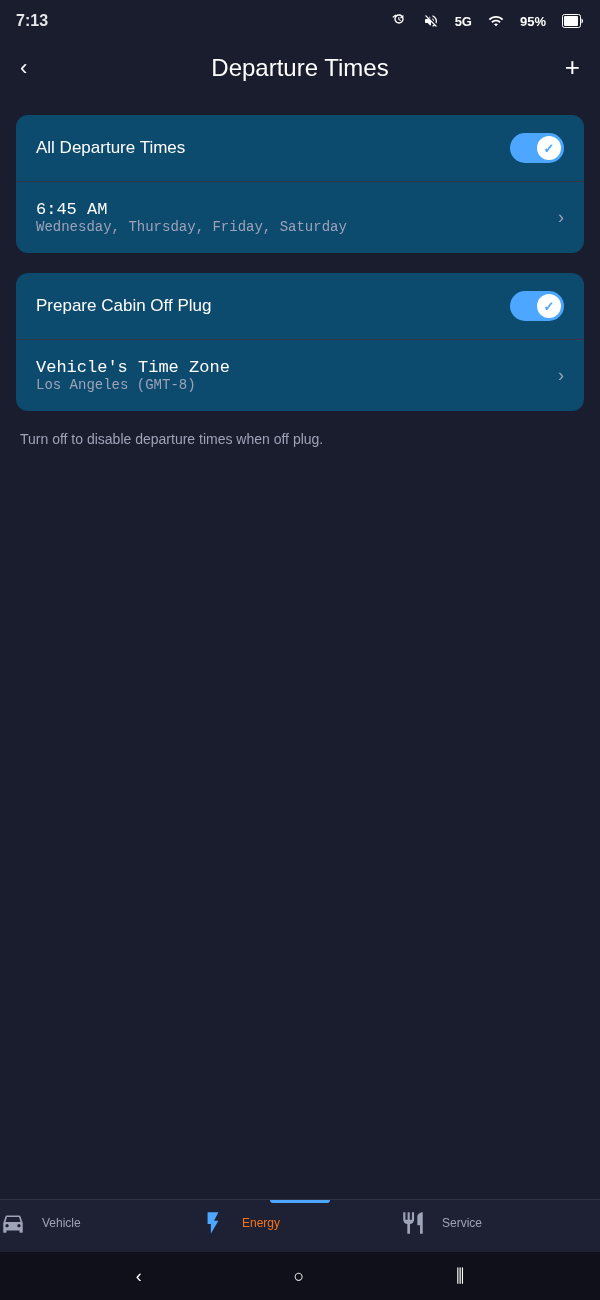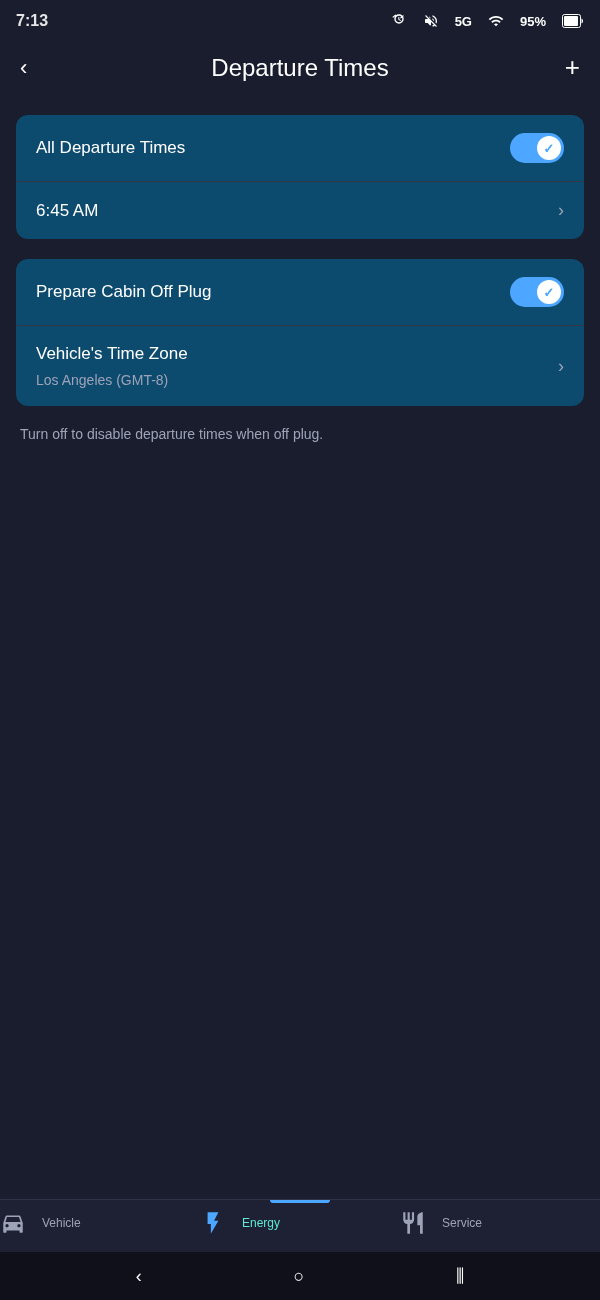--- a/index.html
+++ b/index.html
@@ -97,21 +97,22 @@
       border-bottom: 1px solid #333648;
     }
 
     .card-row:last-child {
       border-bottom: none;
     }
 
     .row-left {
       display: flex;
       flex-direction: column;
-      gap: 8px;
+      gap: 0;
+      font-family: Liberation Mono, monospace;
     }
 
     .row-title {
       font-size: 17px;
       font-weight: 500;
       color: #ffffff;
     }
 
     .row-subtitle {
       font-size: 14px;
@@ -205,21 +206,21 @@
     .nav-item.active .nav-icon {
       color: #4da6ff;
     }
 
     .nav-label {
       font-size: 12px;
       color: #9ea3b8;
     }
 
     .nav-item.active .nav-label {
-      color: #5eead4;
+      color: #f97316;
     }
 
     
     .android-nav {
       background-color: #0f1019;
       height: 48px;
       display: flex;
       justify-content: space-around;
       align-items: center;
       padding: 0 60px;
@@ -281,20 +282,21 @@
         <div class="toggle">
           <div class="toggle-knob">
             <span class="toggle-check">✓</span>
           </div>
         </div>
       </div>
     </div>
     <div class="card-row">
       <div class="row-left">
         <span class="row-title">6:45 AM</span>
+        <span class="row-subtitle">Wednesday, Thursday, Friday, Saturday</span>
       </div>
       <div class="row-right">
         <span class="chevron">›</span>
       </div>
     </div>
   </div>
 
   <div class="card">
     <div class="card-row">
       <span class="row-title">Prepare Cabin Off Plug</span>

